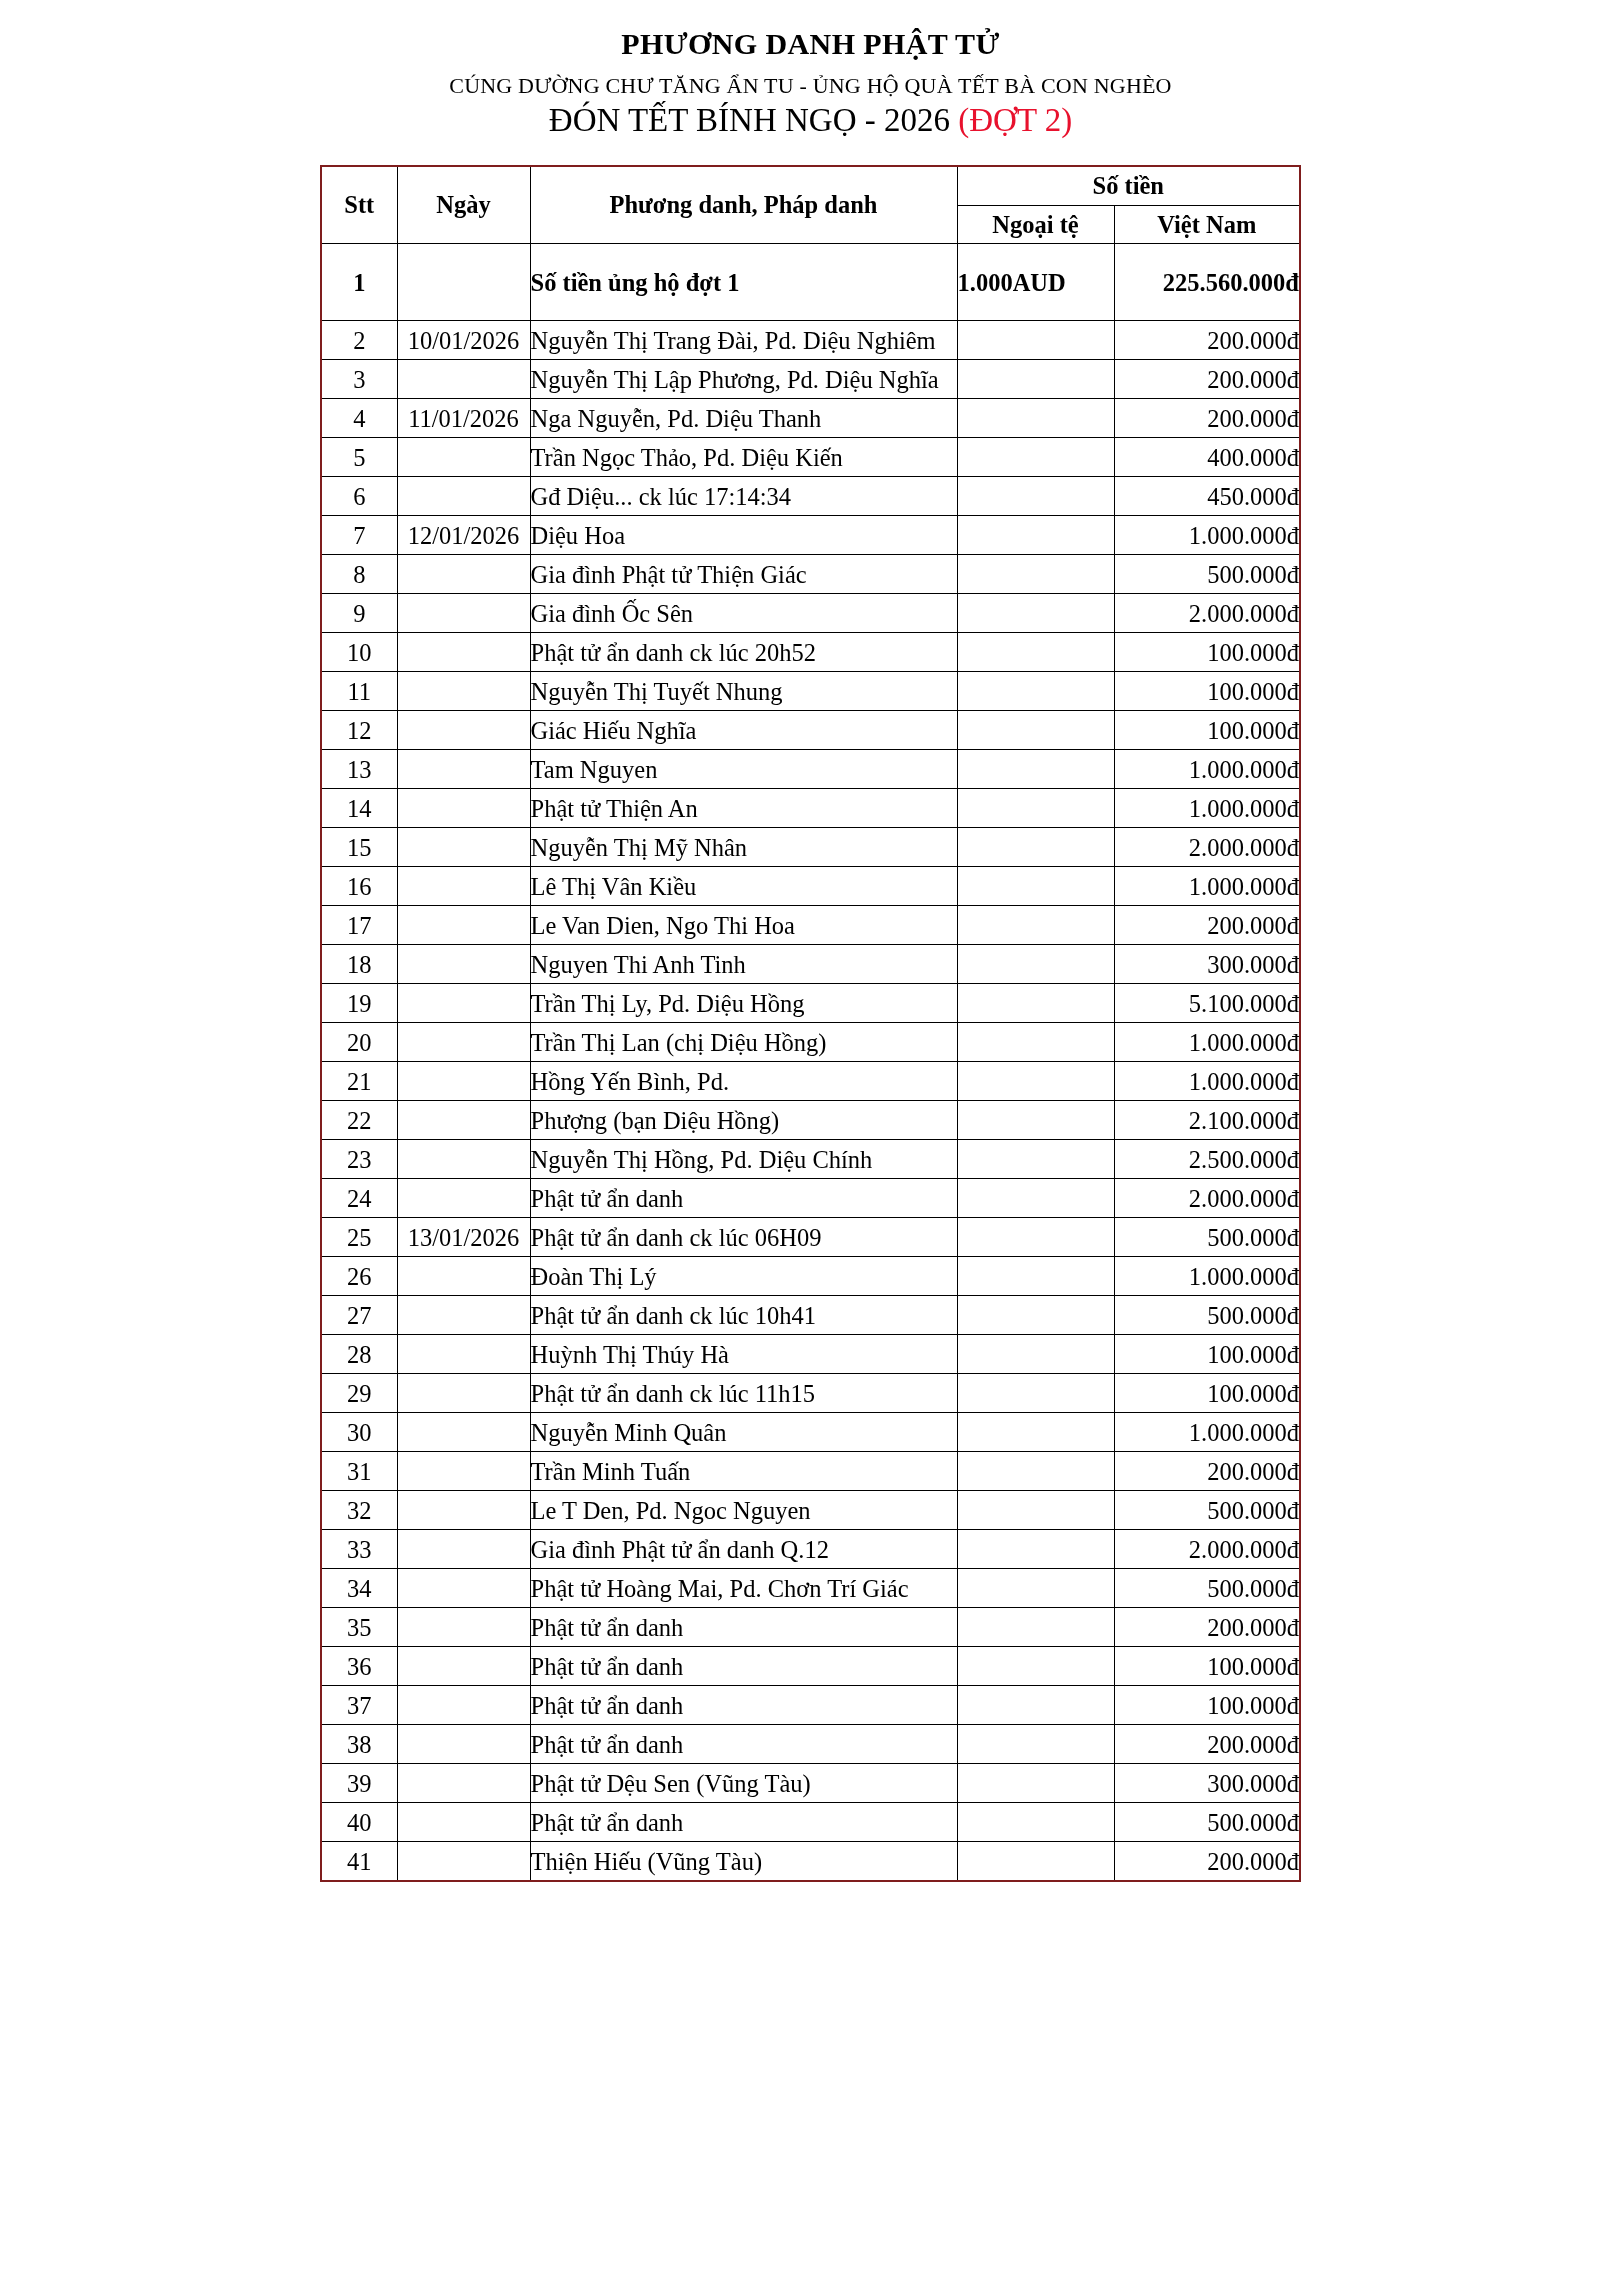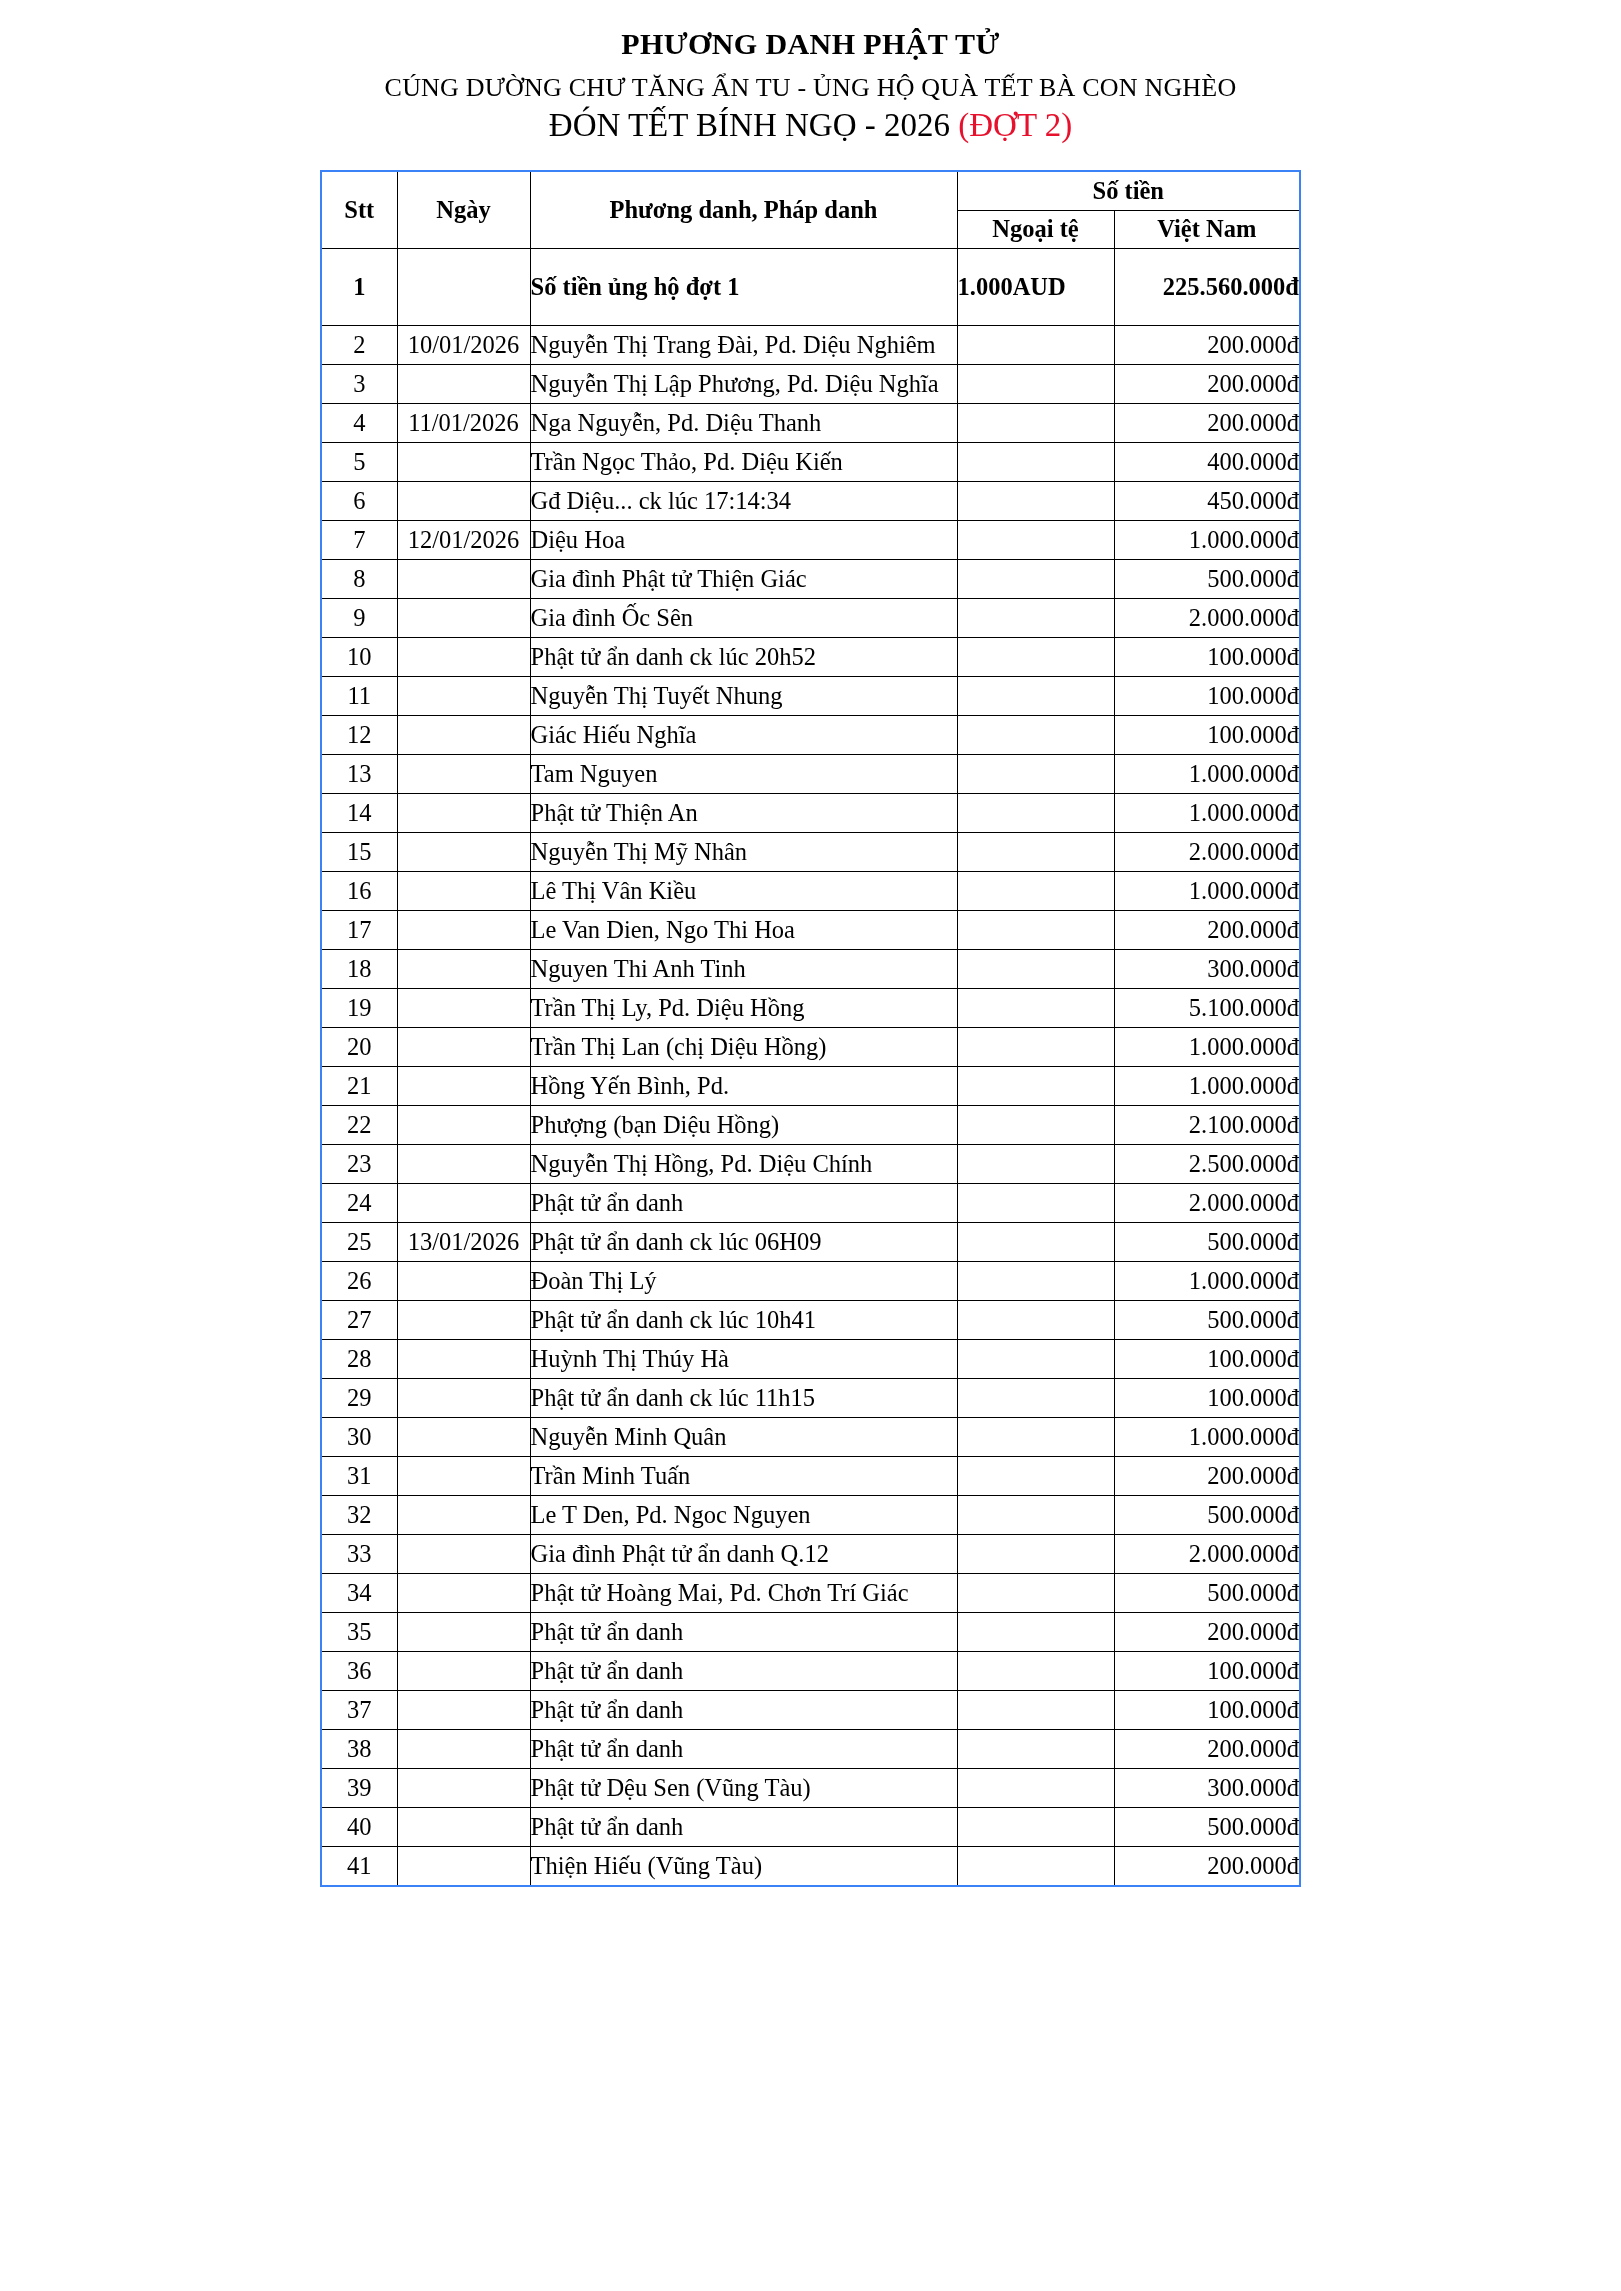--- a/index.html
+++ b/index.html
@@ -29,21 +29,21 @@
     text-align: center;
     line-height: 1.18;
   }
   .title-main {
     font-size: 30px;
     font-weight: bold;
     letter-spacing: 0.4px;
     margin: 0 0 2.9px 0;
   }
   .title-sub {
-    font-size: 26px;
+    font-size: 22px;
     font-weight: normal;
     letter-spacing: 0.2px;
     margin: 12px 0 2px 0;
   }
   .title-sub2 {
     font-size: 33px;
     font-weight: normal;
     margin: 0 0 0 0;
   }
   .accent-red {
@@ -61,21 +61,21 @@
     table-layout: fixed;
   }
   table.donations th,
   table.donations td {
     border: 1px solid #000000;
     padding: 0;
     vertical-align: middle;
   }
   
   table.donations {
-    border: 2px solid #3b82f6;
+    border: 2px solid #7f1d1d;
   }
 
   col.c-stt    { width: 76px; }
   col.c-date   { width: 133px; }
   col.c-name   { width: 427px; }
   col.c-fx     { width: 157px; }
   col.c-vnd    { width: 186px; }
 
   thead th {
     text-align: center;

